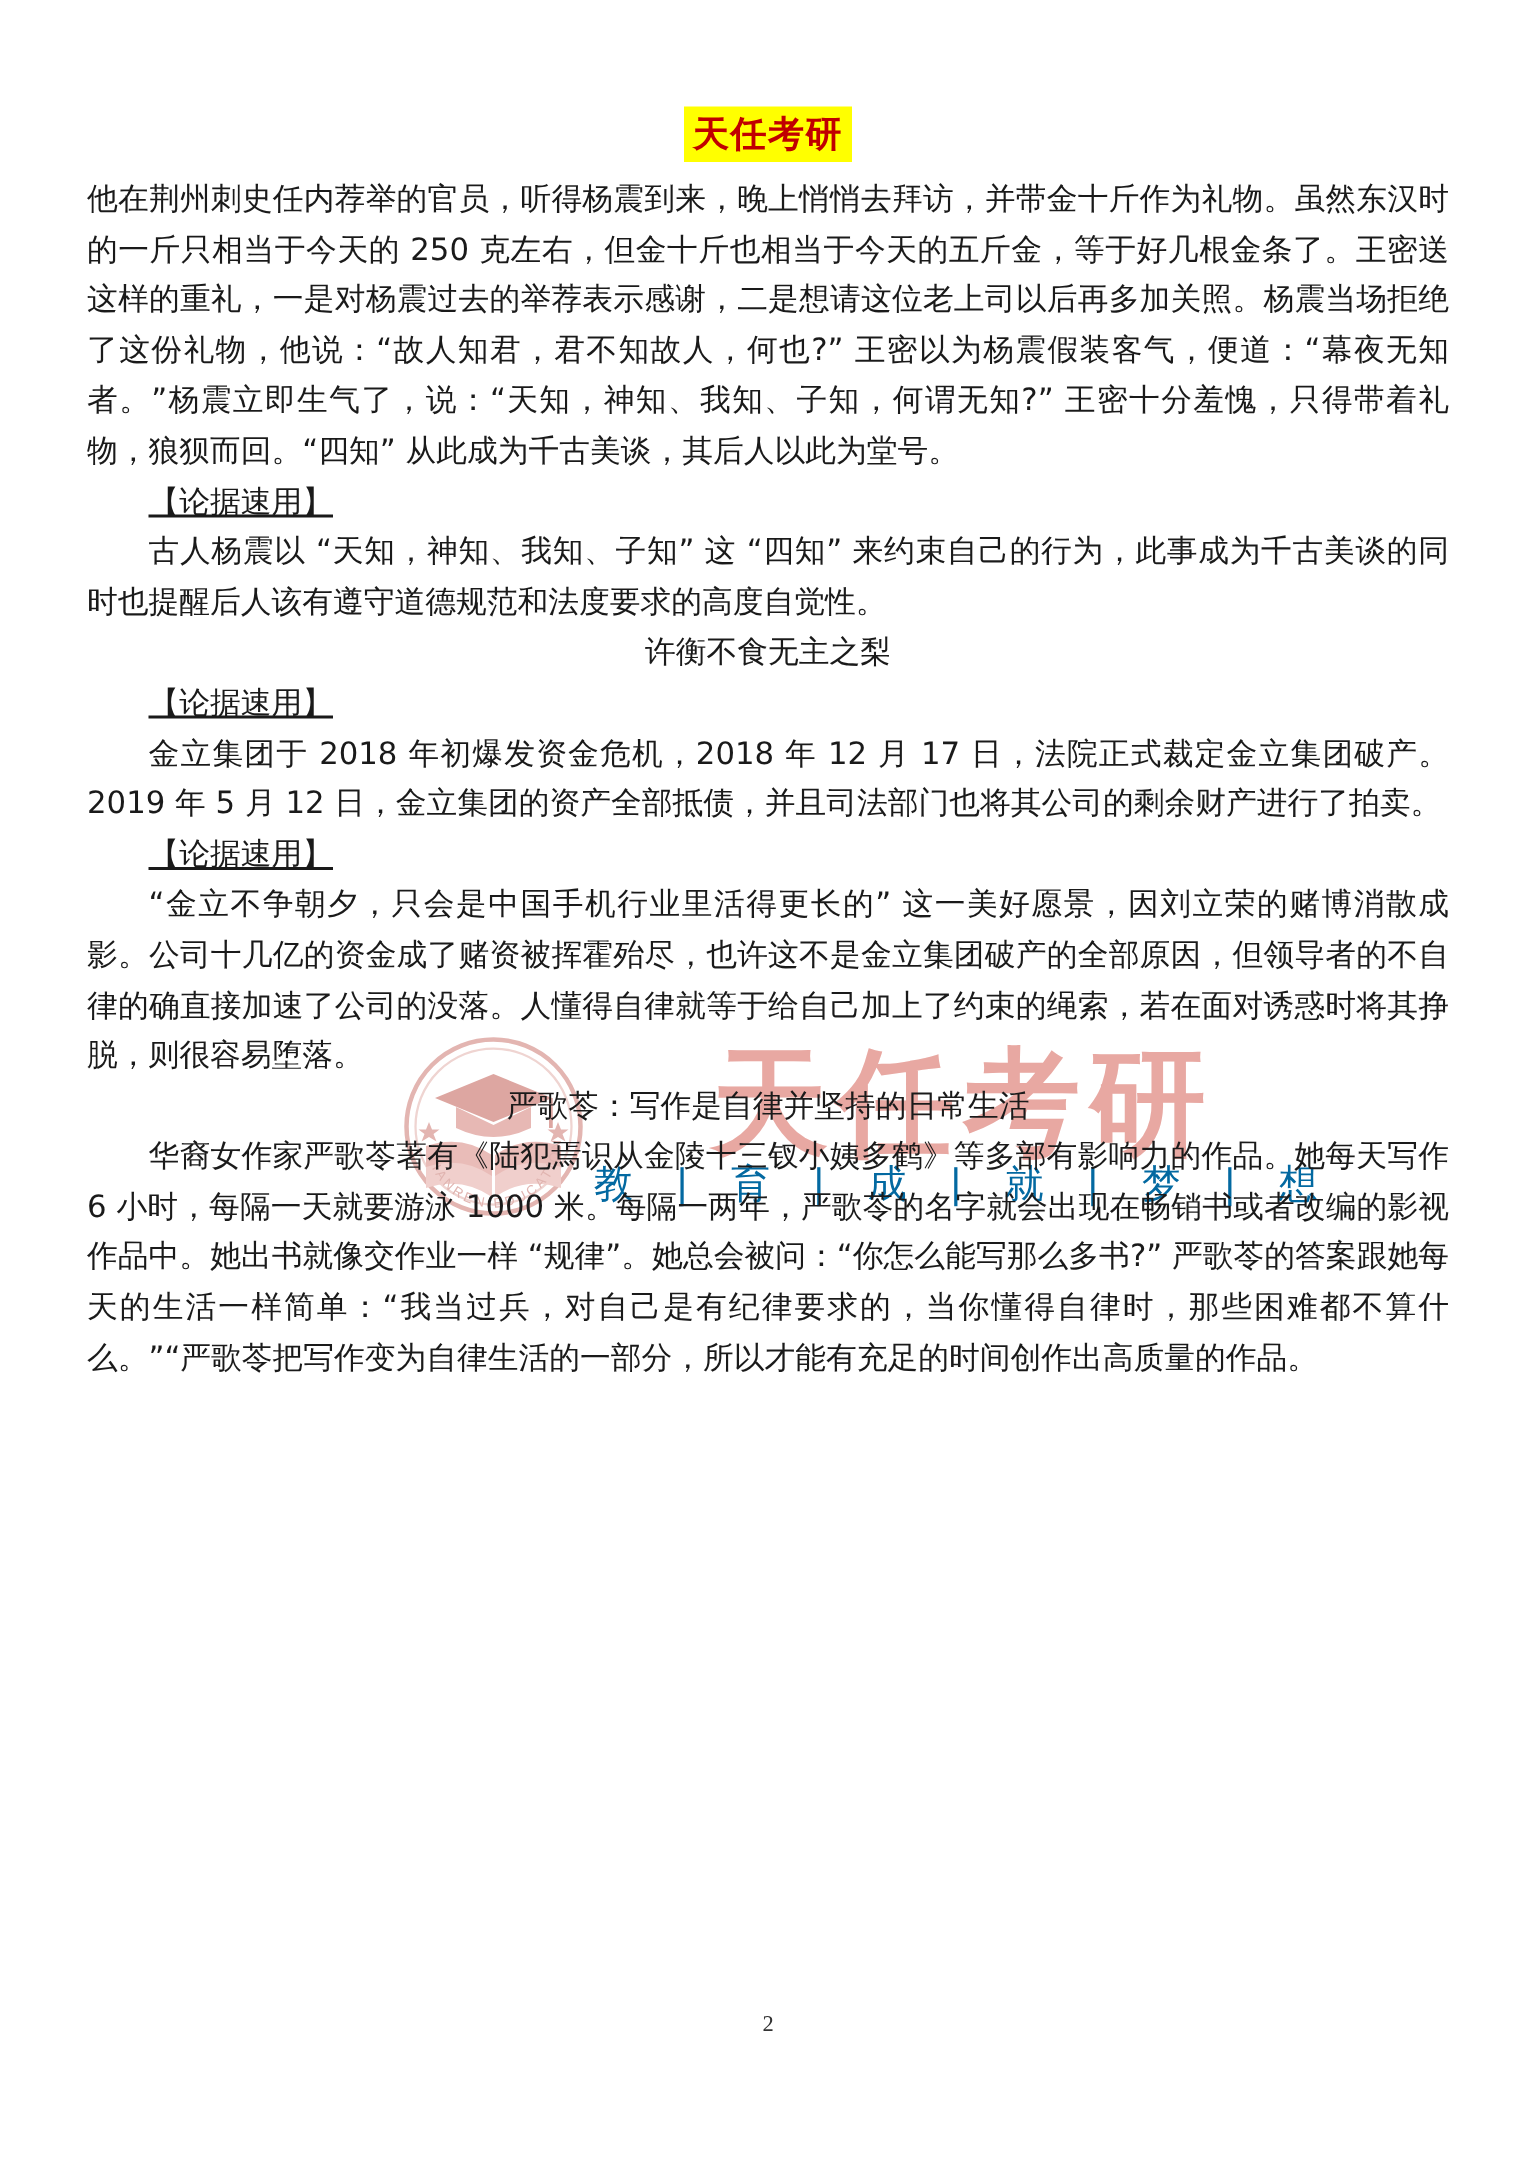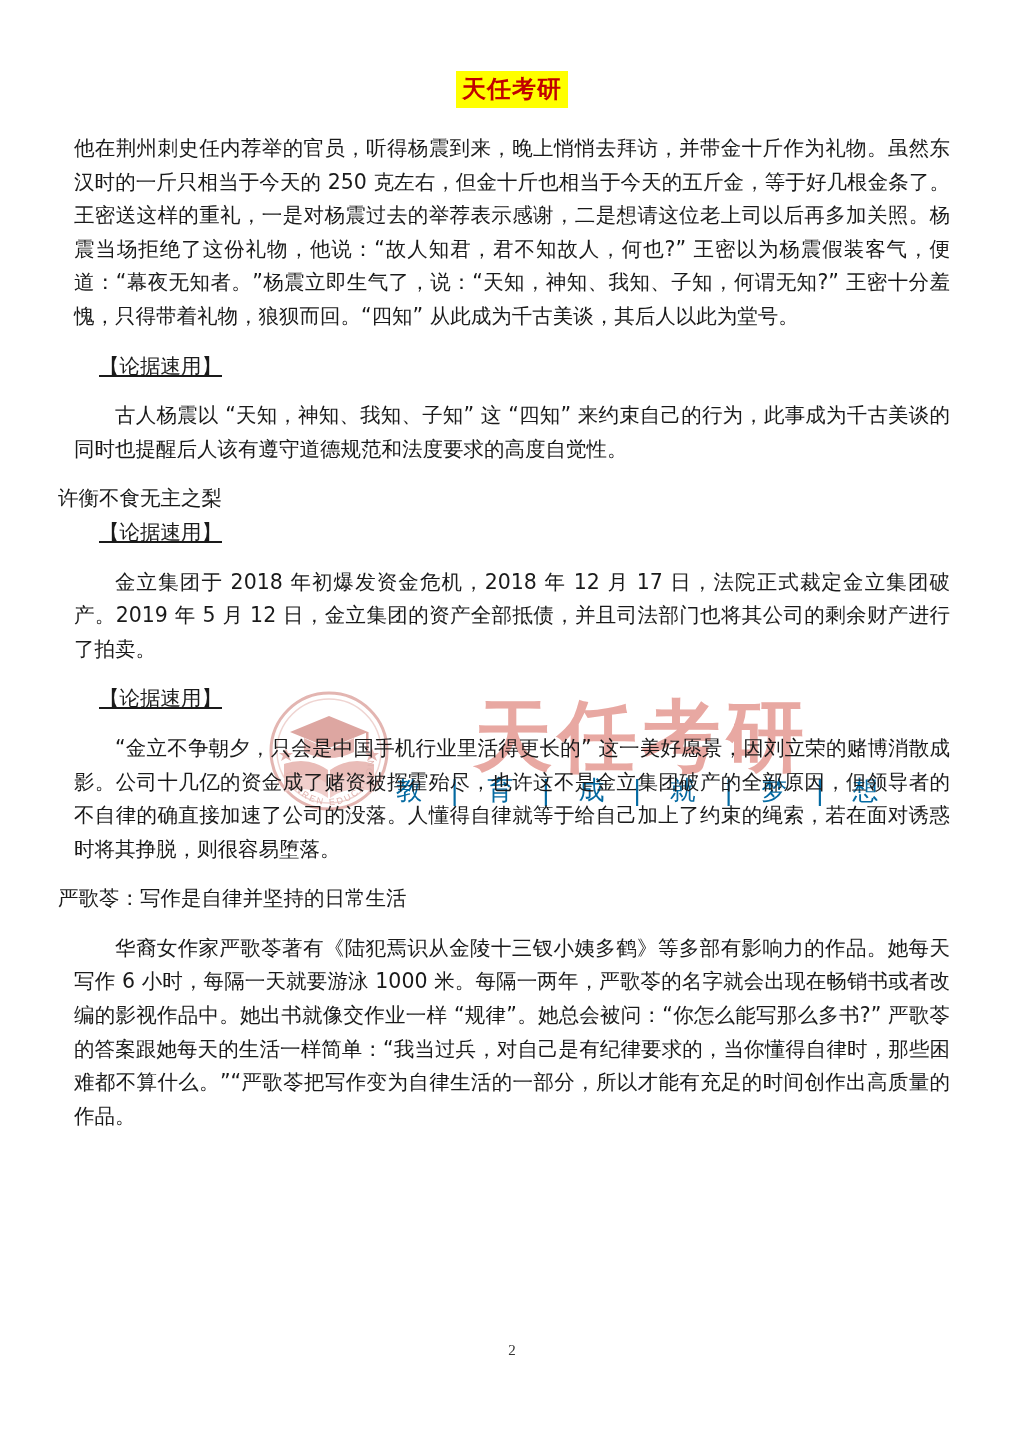--- a/index.html
+++ b/index.html
@@ -57,35 +57,35 @@
     color: #1a1a1a;
     font-size: 20.5px;
     line-height: 33.6px;
     text-align: justify;
     text-justify: inter-ideograph;
     font-family: "DejaVu Sans", "Liberation Sans", sans-serif;
     z-index: 3;
   }
 
   .para {
-    margin: 16px;
+    margin: 0;
     text-indent: 2em;
     text-align: justify;
   }
   .para.flush {
     text-indent: 0;
   }
   .bracket-head {
     margin: 0;
     text-indent: 2em;
     text-decoration: underline;
   }
   .section-head {
     margin: 0;
-    text-align: left;
+    text-align: center;
     text-indent: 0;
   }
 
   
   .watermark {
     position: absolute;
     left: 268px;
     top: 686px;
     width: 700px;
     height: 130px;

